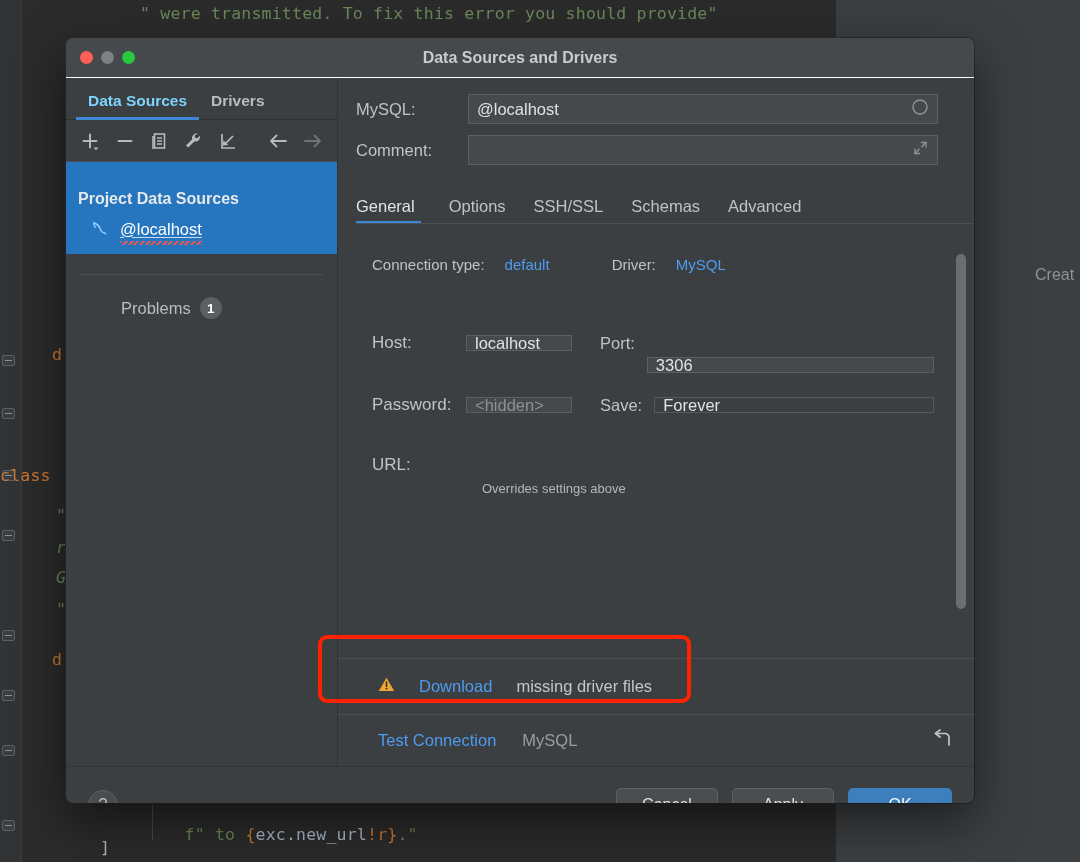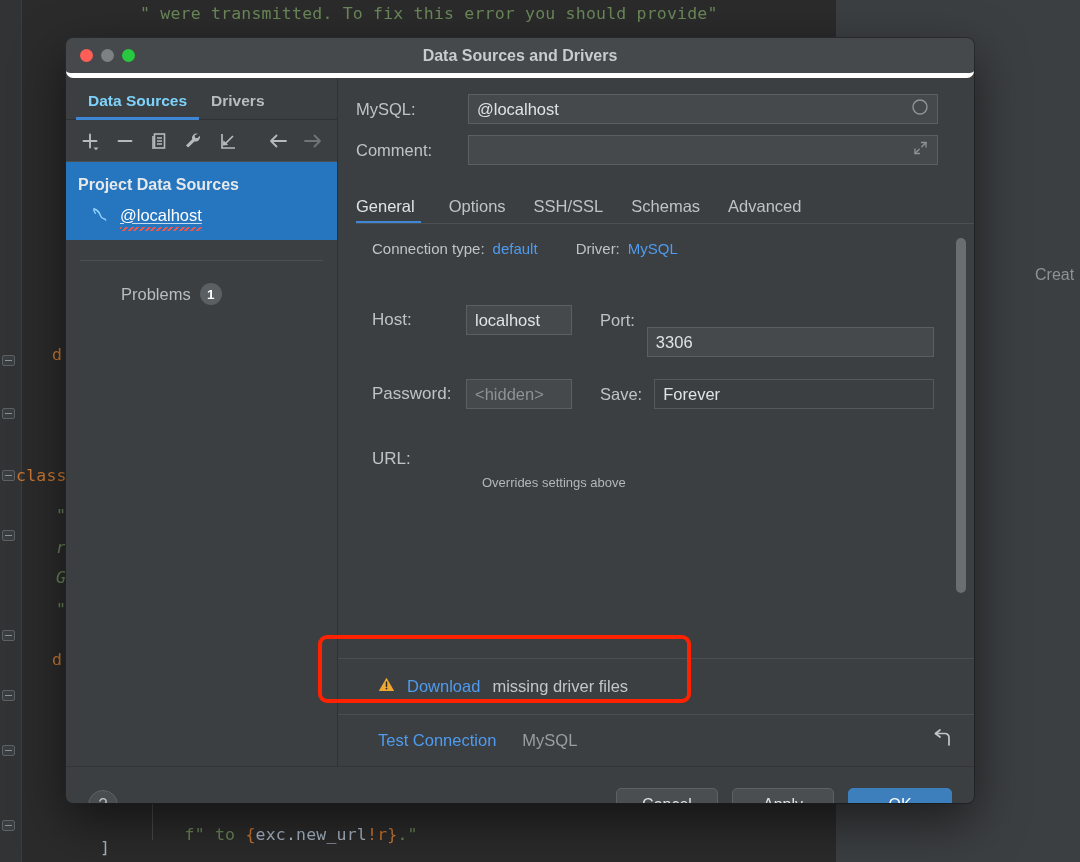--- a/index.html
+++ b/index.html
@@ -73,22 +73,22 @@
     width: 908px; height: 765px;
     background: #3c3f41;
     border-radius: 7px;
     box-shadow: 0 18px 50px rgba(0,0,0,.55), 0 0 0 1px #2d2f31;
     overflow: hidden;
   }
   .titlebar {
     position: relative;
     height: 40px;
     background: #46494b;
-    border-bottom: 5px solid #ffffff;
-    display: flex; align-items: center; border-radius: 7px;
+    border-bottom: 1px solid #ffffff;
+    display: flex; align-items: center;
   }
   .traffic {
     display: flex; gap: 8px; margin-left: 14px;
   }
   .tl { width: 13px; height: 13px; border-radius: 50%; }
   .tl.red { background: #ff5f57; }
   .tl.yellow { background: #7d8084; }
   .tl.green { background: #28c840; }
   .title-text {
     position: absolute; left: 0; right: 0; text-align: center;
@@ -133,21 +133,21 @@
     position: relative;
   }
   .tb-btn.dim { color: #6f7477; }
   .tb-btn svg { display: block; }
 
   .tree {
     flex: 1 1 auto; position: relative;
   }
   .tree-group {
     background: #2675bf;
-    padding: 10px 0 8px 0;
+    padding: 24px 0 8px 0;
   }
   .tree-group-label {
     font-size: 16px; font-weight: bold; color: #e6e9eb;
     padding: 4px 0 6px 12px;
   }
   .tree-item {
     display: flex; align-items: center; gap: 8px;
     padding: 4px 0 6px 24px;
   }
   .ds-name {
@@ -201,21 +201,21 @@
     font-size: 16.5px; color: #dfe3e5;
     position: relative;
   }
   .finput .right-icon {
     position: absolute; right: 8px; top: 50%; transform: translateY(-50%);
     color: #8e9497;
   }
 
   .form-tabs {
     display: flex; align-items: flex-end;
-    margin: 12px 0 0 18px;
+    margin: 12px 0 16px 18px;
     height: 36px;
     position: relative;
   }
   .ftab {
     font-size: 16.5px; color: #bfc3c6;
     padding: 0 14px 8px 14px;
     position: relative;
   }
   .ftab:first-child { padding-left: 0; margin-right: 6px; }
   .ftab.active { color: #dfe3e5; }
@@ -235,35 +235,35 @@
     padding: 16px 40px 0 18px;
   }
   .scrollbar-track {
     position: absolute; right: 8px; top: 6px; width: 10px; bottom: 8px;
   }
   .scrollbar-thumb {
     position: absolute; left: 0; top: 8px; width: 10px; height: 355px;
     background: #6a6e71; border-radius: 5px;
   }
   .conn-row {
-    display: flex; align-items: center; gap: 8px;
+    display: flex; align-items: center; gap: 20px;
     font-size: 15px; color: #bfc3c6;
-    margin-bottom: 26px; padding-left: 16px;
+    margin-bottom: 40px; padding-left: 16px;
   }
   .link { color: #4e9bef; }
   .conn-gap { width: 22px; }
 
   .g-row { display: flex; align-items: center; margin-bottom: 22px; }
   .g-label {
     font-size: 17px; color: #bfc3c6;
     width: 110px; flex: 0 0 110px;
     padding-left: 16px;
   }
   .g-input {
-    height: 30px;
+    height: 16px;
     background: #45494b; border: 1px solid #5b5f62;
     display: flex; align-items: center; padding: 0 8px;
     font-size: 16.5px; color: #dfe3e5;
   }
   .g-input.ph { color: #8d9295; }
   .g-input.underlined {
     background: transparent; border: 1px solid #55595c;
   }
   .w-host { width: 106px; flex: 0 0 106px; }
   .w-port { flex: 1 1 auto; margin-top: 44px; }
@@ -277,21 +277,21 @@
     font-size: 13px; color: #b3b7ba;
     padding-left: 126px; margin-top: -14px; margin-bottom: 8px;
   }
 
   .warn-bar {
     height: 56px;
     border-top: 1px solid #4c4f51;
     display: flex; align-items: center;
     padding-left: 40px;
     font-size: 16.5px; color: #c2c6c9;
-    gap: 12px;
+    gap: 24px;
   }
   .warn-icon { color: #f0a732; font-size: 17px; }
   .bottom-bar {
     height: 52px;
     border-top: 1px solid #4c4f51;
     display: flex; align-items: center;
     padding: 0 18px 0 40px;
     gap: 26px;
     position: relative;
   }
@@ -359,21 +359,21 @@
   <div class="code-area">
     <div class="editor-sel-band" style="top:392px"></div>
     <div class="indent-guide" style="left:48px; top:380px; height:60px;"></div>
     <div class="indent-guide" style="left:48px; top:660px; height:180px;"></div>
   </div>
   <div class="right-panel-bg"></div>
 
   <div id="bg-code">
       <div class="code-line c-str" style="left: 140px; top: 4px;">" were transmitted. To fix this error you should provide"</div>
       <div class="code-line c-kw" style="left: 52px; top: 345px;">d</div>
-      <div class="code-line c-kw" style="left: 16px; top: 466px;">class</div>
+      <div class="code-line c-kw" style="left: 0px; top: 466px;">class</div>
       <div class="code-line c-str" style="left: 56px; top: 506px;">"</div>
       <div class="code-line c-str c-italic" style="left: 56px; top: 538px;">r</div>
       <div class="code-line c-str c-italic" style="left: 56px; top: 568px;">G</div>
       <div class="code-line c-str" style="left: 56px; top: 600px;">"</div>
       <div class="code-line c-kw" style="left: 52px; top: 650px;">d</div>
     </div>
 
   <div class="code-line" style="left:144px; top:806px;">
     <span id="bottom-line-parts"><span class="c-str">f"</span><span class="c-str"> to </span><span class="c-kw">{</span><span class="c-plain">exc</span><span class="c-plain">.</span><span class="c-plain">new_url</span><span class="c-kw">!r</span><span class="c-kw">}</span><span class="c-str">."</span></span>
   </div>

